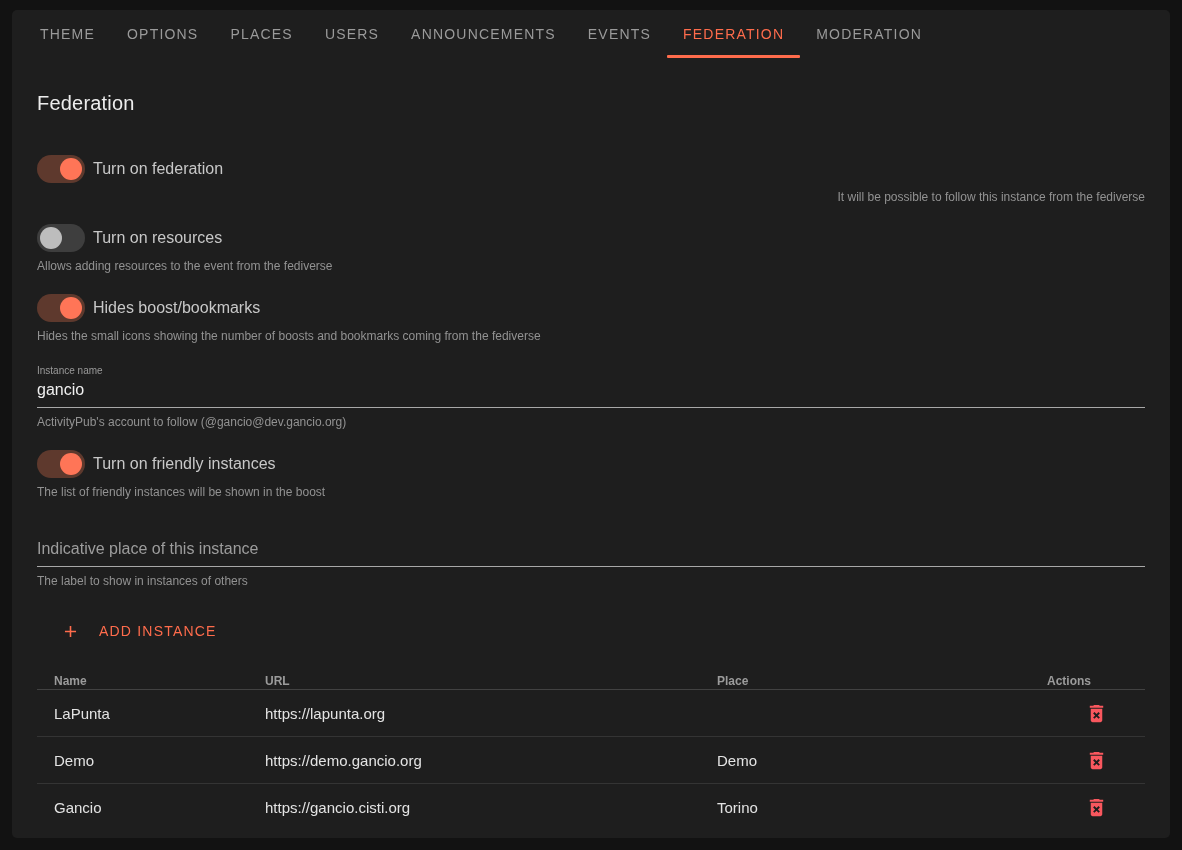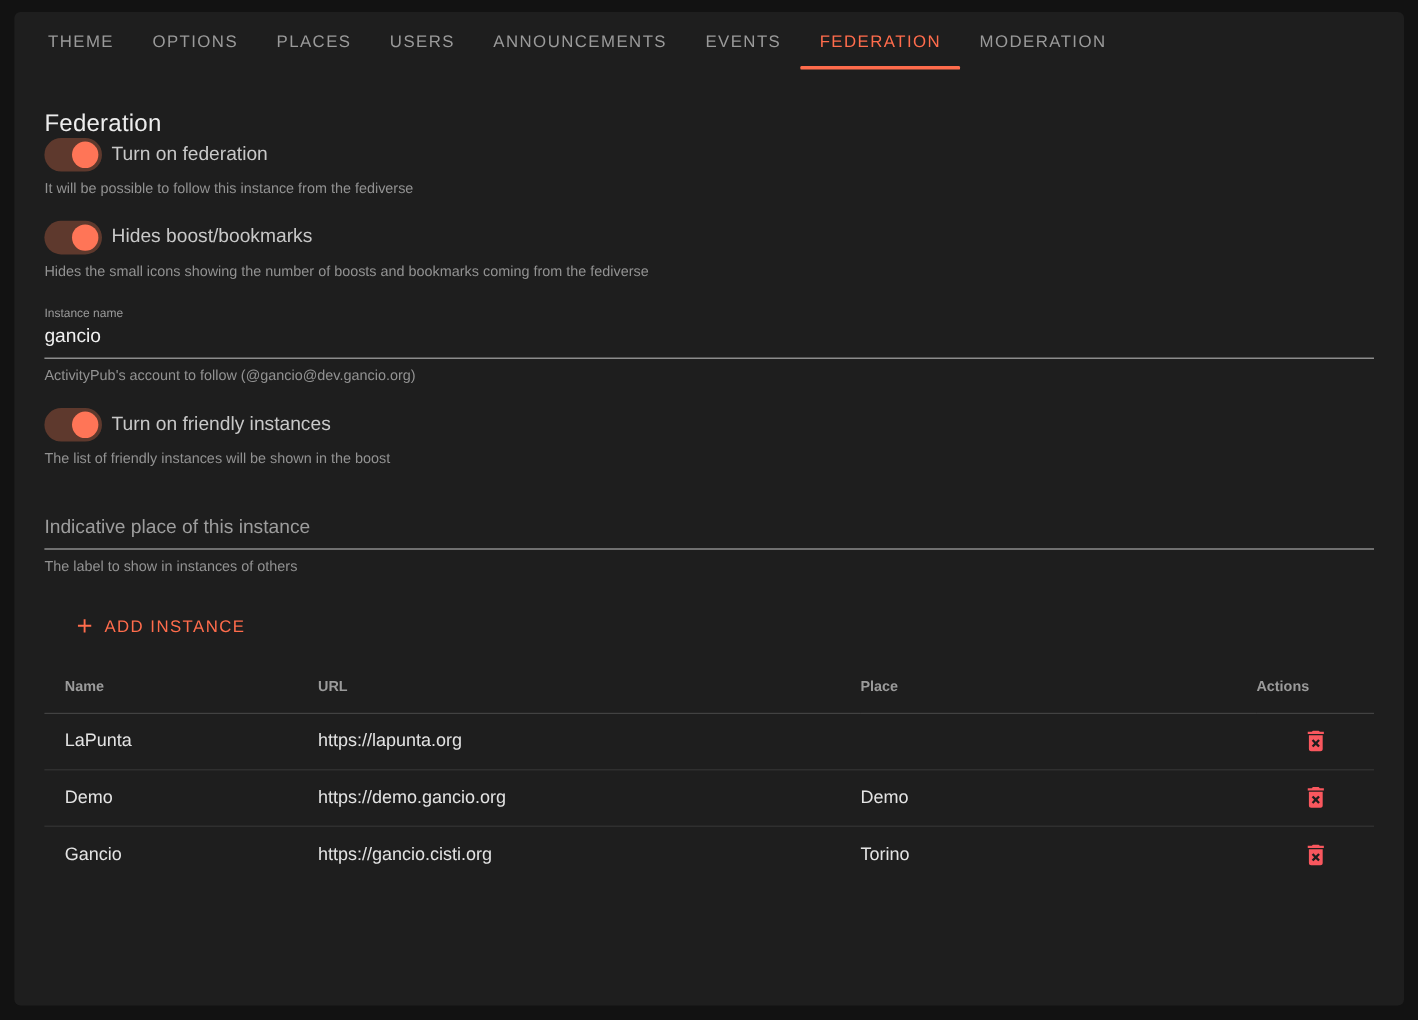--- a/index.html
+++ b/index.html
@@ -41,21 +41,21 @@
     background:var(--accent);border-radius:1px;
   }
 
   
   .content{padding:0 25px;}
   .page-title{
     margin:34px 0 0;
     font-size:20px;font-weight:500;color:#ededed;letter-spacing:.2px;
   }
 
-  .mt-40{}
+  .mt-40{margin-top:40px;text-align:right;}
   .mt-22{margin-top:22px;}
   .mt-20{margin-top:20px;}
   .mt-36{margin-top:36px;}
 
   .switch-row{display:flex;align-items:center;}
   .switch{
     width:48px;height:28px;border-radius:14px;background:#3e3e3e;
     position:relative;flex:none;cursor:pointer;
   }
   .switch .thumb{
@@ -73,36 +73,36 @@
     background:transparent;border:0;outline:0;
     border-bottom:1px solid #a8a8a8;
     color:#f0f0f0;font-size:16px;
     padding:5px 0 8px;
     font-family:"Liberation Sans",sans-serif;
   }
   .text-field input::placeholder{color:#9d9d9d;opacity:1;}
 
   
   .add-btn{
-    display:inline-flex;align-items:center;gap:7px;
+    display:inline-flex;align-items:center;gap:19px;
     margin:26px 0 0 16px;padding:0 8px;height:34px;
     background:none;border:0;border-radius:4px;
     color:var(--accent);
     font-size:14px;font-weight:500;letter-spacing:1.2px;text-transform:uppercase;
     font-family:"Liberation Sans",sans-serif;cursor:pointer;
   }
   .add-btn svg{display:block;}
 
   
   table.instances{
     width:100%;border-collapse:collapse;table-layout:fixed;margin-top:16px;
   }
   table.instances th{
     font-size:12px;font-weight:700;color:#9b9b9b;text-align:left;
-    padding:10px 0 15px;
+    padding:10px 0 1px;
     border-bottom:1px solid rgba(255,255,255,.16);
   }
   table.instances td{
     font-size:15px;color:#e3e3e3;
     height:47px;padding:0;
     border-bottom:1px solid rgba(255,255,255,.10);
   }
   table.instances tr:last-child td{border-bottom:none;}
   table.instances th:first-child,
   table.instances td:first-child{padding-left:17px;}
@@ -142,20 +142,29 @@
       <div class="switch-row">
         <div class="switch on">
           <div class="thumb"></div>
         </div>
         <div class="switch-label">Turn on federation</div>
       </div>
       <div class="hint">It will be possible to follow this instance from the fediverse</div>
     </div>
 
     
+    <div class="mt-20">
+      <div class="switch-row">
+        <div class="switch">
+          <div class="thumb"></div>
+        </div>
+        <div class="switch-label">Turn on resources</div>
+      </div>
+      <div class="hint">Allows adding resources to the event from the fediverse</div>
+    </div>
 
     
     <div class="mt-20">
       <div class="switch-row">
         <div class="switch on">
           <div class="thumb"></div>
         </div>
         <div class="switch-label">Hides boost/bookmarks</div>
       </div>
       <div class="hint">Hides the small icons showing the number of boosts and bookmarks coming from the fediverse</div>

